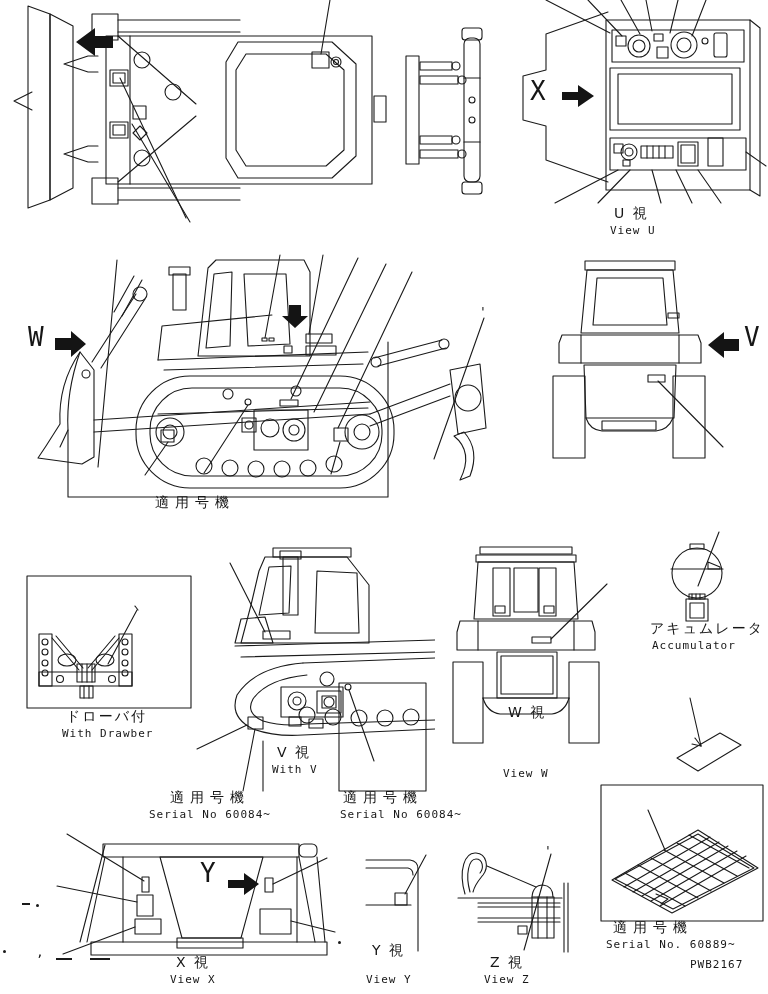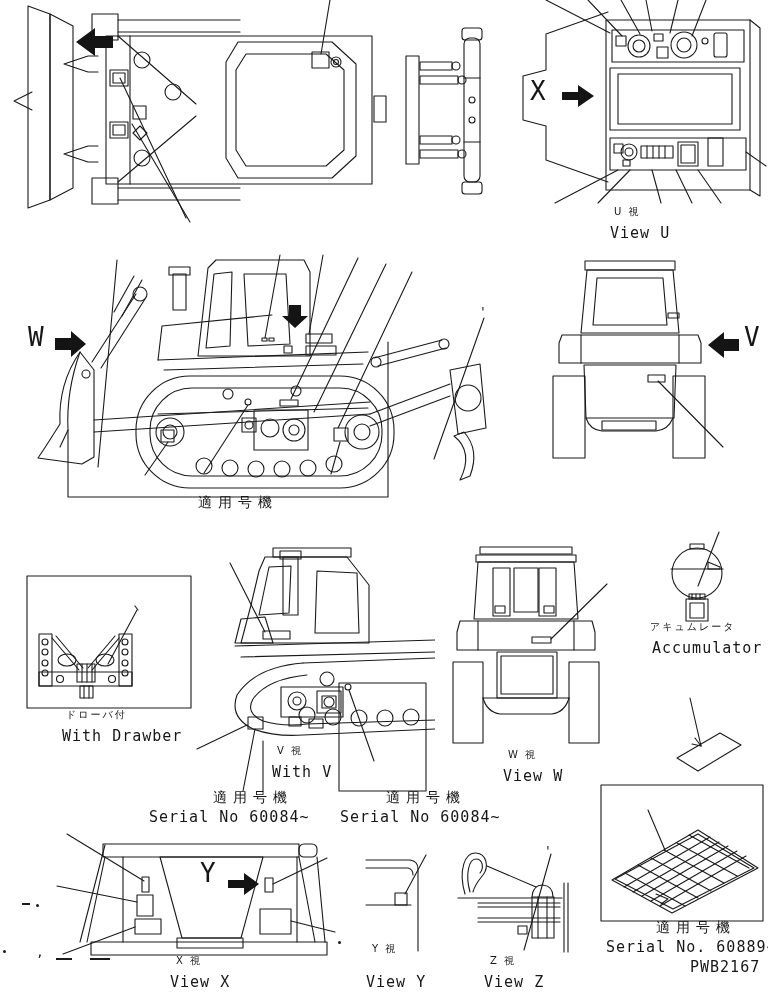--- a/index.html
+++ b/index.html
@@ -2,23 +2,23 @@
 <html><head>
 <meta charset="utf-8">
 <style>
   html,body{margin:0;padding:0;background:#e8e8e8;}
   #canvas{position:relative;width:768px;height:994px;background:#ffffff;overflow:hidden;
           font-family:"DejaVu Sans Mono",monospace;color:#161616;}
   .abs{position:absolute;}
   svg{display:block;}
   .lines{stroke:#1a1a1a;fill:none;stroke-width:1.1;stroke-linecap:round;stroke-linejoin:round;}
   .solid{fill:#141414;stroke:none;}
-  .jp{font-family:"DejaVu Sans",sans-serif;font-size:14px;letter-spacing:6px;white-space:pre;margin-left:43px;}
-  .jp-tight{font-family:"DejaVu Sans",sans-serif;font-size:10px;letter-spacing:2px;white-space:pre;}
-  .en{font-family:"DejaVu Sans Mono",monospace;font-size:15px;letter-spacing:1px;white-space:pre;}
+  .jp{font-family:"DejaVu Sans",sans-serif;font-size:14px;letter-spacing:6px;white-space:pre;}
+  .jp-tight{font-family:"DejaVu Sans",sans-serif;font-size:14px;letter-spacing:2px;white-space:pre;}
+  .en{font-family:"DejaVu Sans Mono",monospace;font-size:11px;letter-spacing:1px;white-space:pre;}
   .dirletter{font-family:"DejaVu Sans Mono",monospace;font-size:26px;line-height:26px;}
   .tick{font-family:"DejaVu Sans Mono",monospace;font-size:13px;}
   .dash{background:#1a1a1a;height:2px;}
   .dot{background:#1a1a1a;width:3px;height:3px;border-radius:50%;}
 </style>
 </head>
 <body>
 
 <div id="canvas">
 
@@ -430,21 +430,21 @@
 
   <div class="abs jp-tight" style="left:277px;top:744px">V 視</div>
   <div class="abs en" style="left:272px;top:763px">With V</div>
 
   <div class="abs jp" style="left:170px;top:789px">適用号機</div>
   <div class="abs en" style="left:149px;top:808px">Serial No 60084~</div>
 
   <div class="abs jp" style="left:343px;top:789px">適用号機</div>
   <div class="abs en" style="left:340px;top:808px">Serial No 60084~</div>
 
-  <div class="abs jp-tight" style="left:508px;top:748px">W 視</div>
+  <div class="abs jp-tight" style="left:508px;top:704px">W 視</div>
   <div class="abs en" style="left:503px;top:767px">View W</div>
 
   <div class="abs jp-tight" style="left:650px;top:620px">アキュムレータ</div>
   <div class="abs en" style="left:652px;top:639px">Accumulator</div>
 
   <div class="abs jp-tight" style="left:176px;top:954px">X 視</div>
   <div class="abs en" style="left:170px;top:973px">View X</div>
 
   <div class="abs jp-tight" style="left:372px;top:942px">Y 視</div>
   <div class="abs en" style="left:366px;top:973px">View Y</div>

